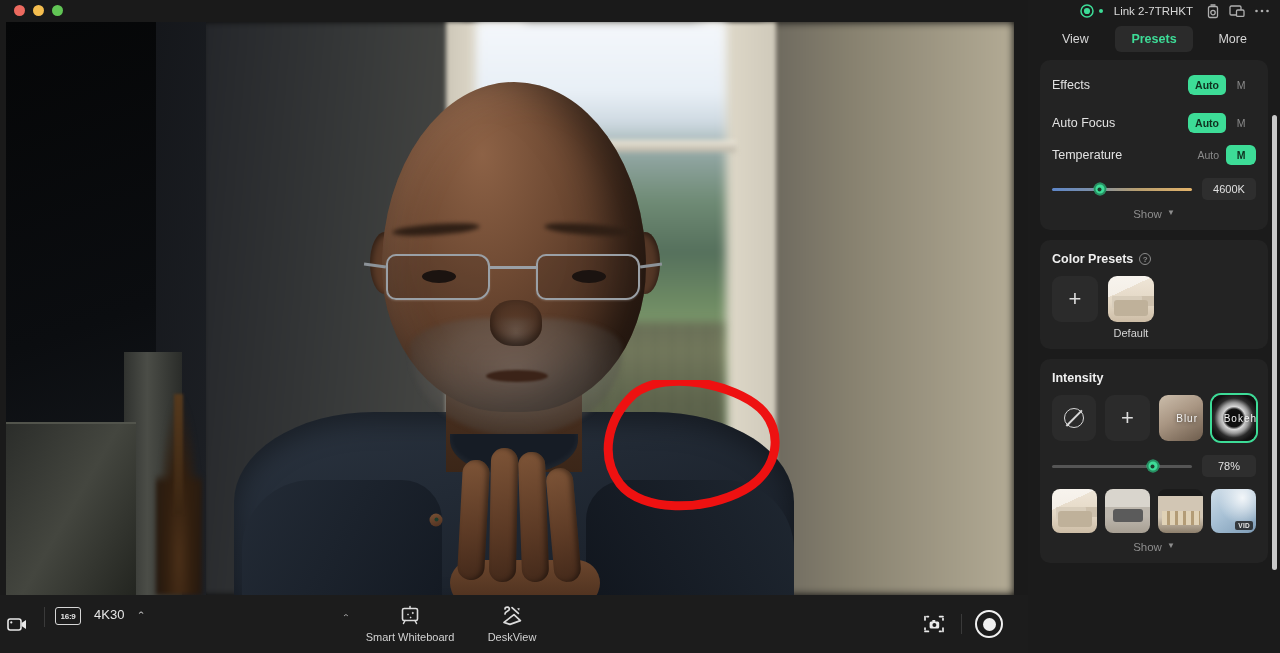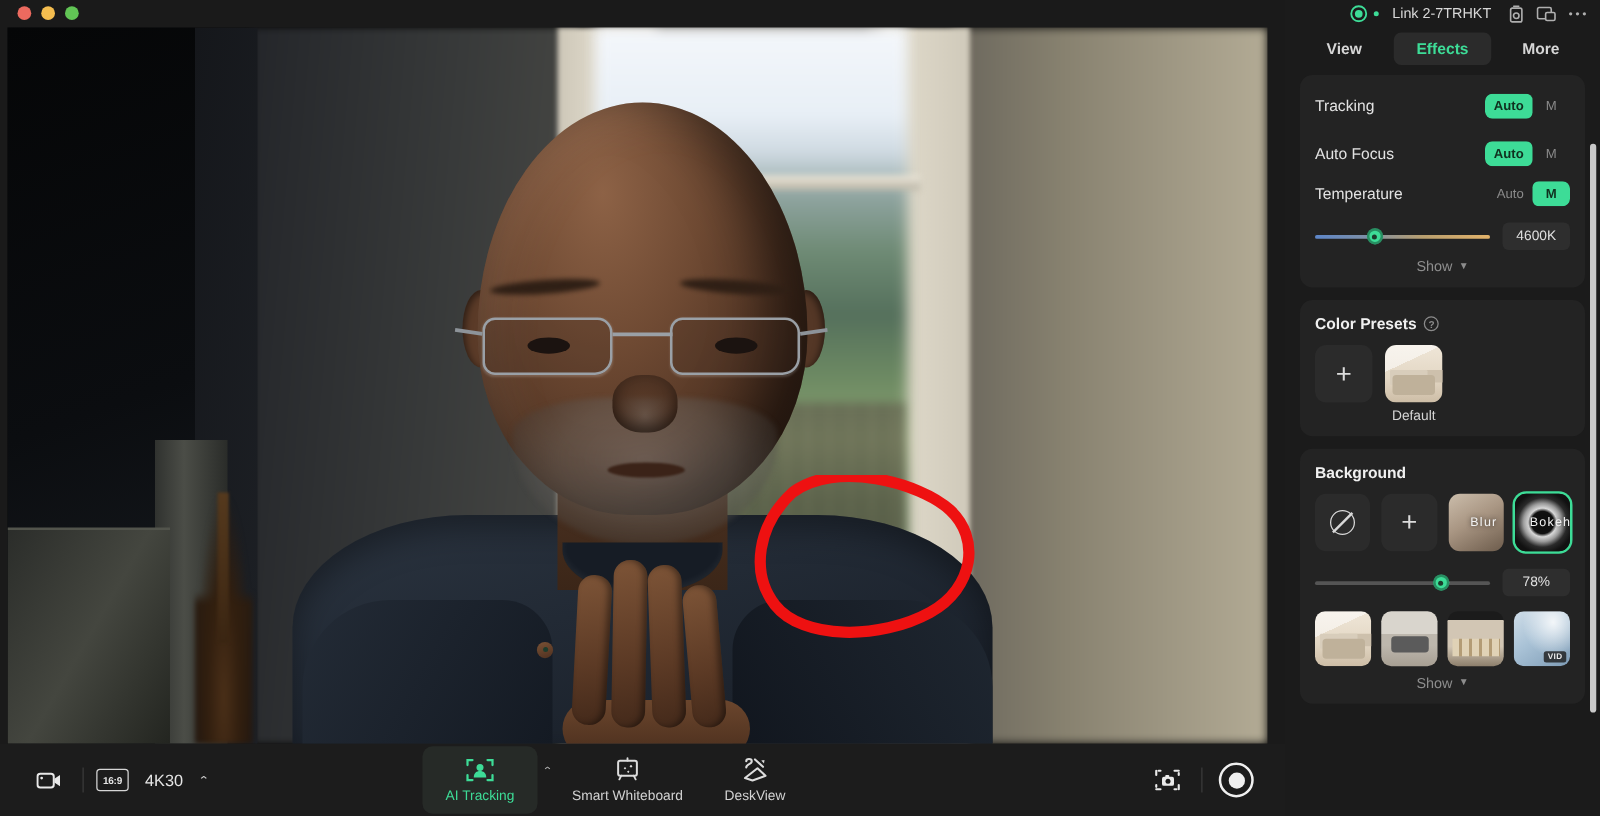--- a/index.html
+++ b/index.html
@@ -215,21 +215,21 @@
   }
 
   
   .annotation { position: absolute; left: 592px; top: 358px; width: 190px; height: 140px; }
 
   
   .bottom-bar {
     position: absolute; left: 0; top: 595px; width: 1028px; height: 58px;
     background: #1c1c1c; display: flex; align-items: center;
   }
-  .bb-left { display: flex; align-items: center; gap: 0; padding-left: 22px; }
+  .bb-left { display: flex; gap: 0; }
   .icon-btn {
     display: flex; align-items: center; justify-content: center;
     width: 34px; height: 34px; border-radius: 6px; cursor: pointer;
   }
   .sep { width: 1px; height: 20px; background: #3a3a3a; margin: 0 10px; }
   .ratio-badge {
     display: flex; align-items: center; justify-content: center;
     width: 26px; height: 18px; border: 1.4px solid #d6d6d6; border-radius: 3px;
     font-size: 8px; font-weight: 700; color: #e4e4e4; letter-spacing: -.2px;
     cursor: pointer;
@@ -282,21 +282,21 @@
   .dev-dot-wrap { display: flex; align-items: center; gap: 5px; margin-right: 2px; }
   .dev-title { font-size: 11.5px; color: #d8d8d8; margin-right: 4px; }
   .hdr-ico { cursor: pointer; display: flex; align-items: center; opacity: .85; }
 
   .tabs {
     display: flex; align-items: center; justify-content: center;
     gap: 0; height: 34px; padding: 0 8px;
   }
   .tab {
     flex: 1; text-align: center; font-size: 12.5px; color: #d6d6d6;
-    padding: 6px 0; border-radius: 6px; cursor: pointer; font-weight: bold;
+    padding: 6px 0; border-radius: 6px; cursor: pointer;
   }
   .tab.active { background: #2b2b2b; color: #3ddc97; font-weight: 600; }
 
   .scroll-area {
     position: absolute; left: 0; top: 60px; width: 252px; height: 593px;
     overflow: hidden;
   }
   .card {
     background: #232323; border-radius: 10px; margin: 0 12px 10px 12px;
     padding: 12px 12px 10px 12px;
@@ -519,30 +519,20 @@
           </svg>
         </div>
         <div class="sep"></div>
         <div class="ratio-badge">16:9</div>
         <div class="res-label">4K30</div>
         <div class="chev-up">⌃</div>
       </div>
 
       <div class="bb-center">
 
-        <div class="mode active">
-          <div class="m-ico">
-            <svg width="24" height="22" viewBox="0 0 24 22">
-              <path d="M2 7 V3 H6 M18 3 H22 V7 M22 15 V19 H18 M6 19 H2 V15" fill="none" stroke="#3ddc97" stroke-width="1.8" stroke-linecap="round"></path>
-              <circle cx="12" cy="9" r="2.8" fill="#3ddc97"></circle>
-              <path d="M7 17 C7 13.4 9.3 11.8 12 11.8 C14.7 11.8 17 13.4 17 17 Z" fill="#3ddc97"></path>
-            </svg>
-          </div>
-          <div class="m-label">AI Tracking</div>
-        </div>
 
         <div class="mode-chevron">⌃</div>
 
 
         <div class="mode wide">
           <div class="m-ico">
             <svg width="22" height="22" viewBox="0 0 22 22">
               <rect x="3.5" y="3.5" width="15" height="12" rx="1.6" fill="none" stroke="#dcdcdc" stroke-width="1.6"></rect>
               <path d="M8 9.6 L9 8.6 L10 9.6 L9 10.6 Z M12.6 8 L13.8 6.8 L15 8 L13.8 9.2 Z
                        M10.6 12.4 L11.6 11.4 L12.6 12.4 L11.6 13.4 Z" fill="#dcdcdc"></path>
@@ -612,30 +602,30 @@
         <svg width="16" height="6" viewBox="0 0 16 6">
           <circle cx="2.5" cy="3" r="1.3" fill="#c9c9c9"></circle>
           <circle cx="8" cy="3" r="1.3" fill="#c9c9c9"></circle>
           <circle cx="13.5" cy="3" r="1.3" fill="#c9c9c9"></circle>
         </svg>
       </div>
     </div>
 
     <div class="tabs">
       <div class="tab">View</div>
-      <div class="tab active">Effects</div>
+      <div class="tab active">Presets</div>
       <div class="tab">More</div>
     </div>
 
     <div class="scroll-area">
 
       <div class="card">
 
         <div class="row">
-          <div class="row-label">Tracking</div>
+          <div class="row-label">Effects</div>
           <div class="seg">
             <div class="seg-btn on">Auto</div>
             <div class="seg-btn">M</div>
           </div>
         </div>
 
 
         <div class="row" style="margin-top:12px;">
           <div class="row-label">Auto Focus</div>
           <div class="seg">
@@ -673,21 +663,21 @@
         <div class="preset-row">
           <div class="tile plus">+</div>
           <div class="tile-wrap">
             <div class="tile thumb-bedroom"></div>
             <div class="tile-cap">Default</div>
           </div>
         </div>
       </div>
 
       <div class="card">
-        <div class="sec-title">Background</div>
+        <div class="sec-title">Intensity</div>
 
         <div class="bg-row">
           <div class="tile">
             <div class="no-ico"></div>
           </div>
           <div class="tile plus">+</div>
           <div class="tile thumb-blur">
             <span class="tile-text">Blur</span>
           </div>
           <div class="tile sel thumb-bokeh">

